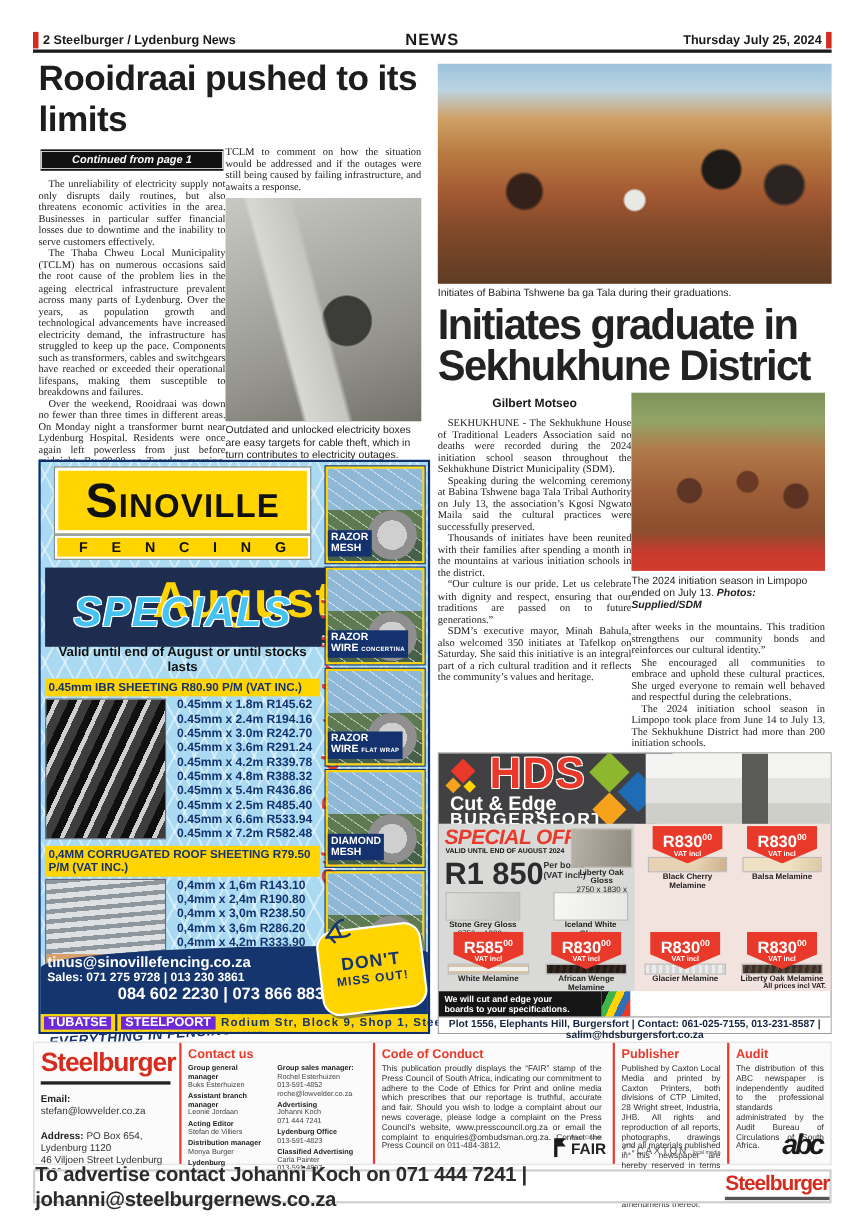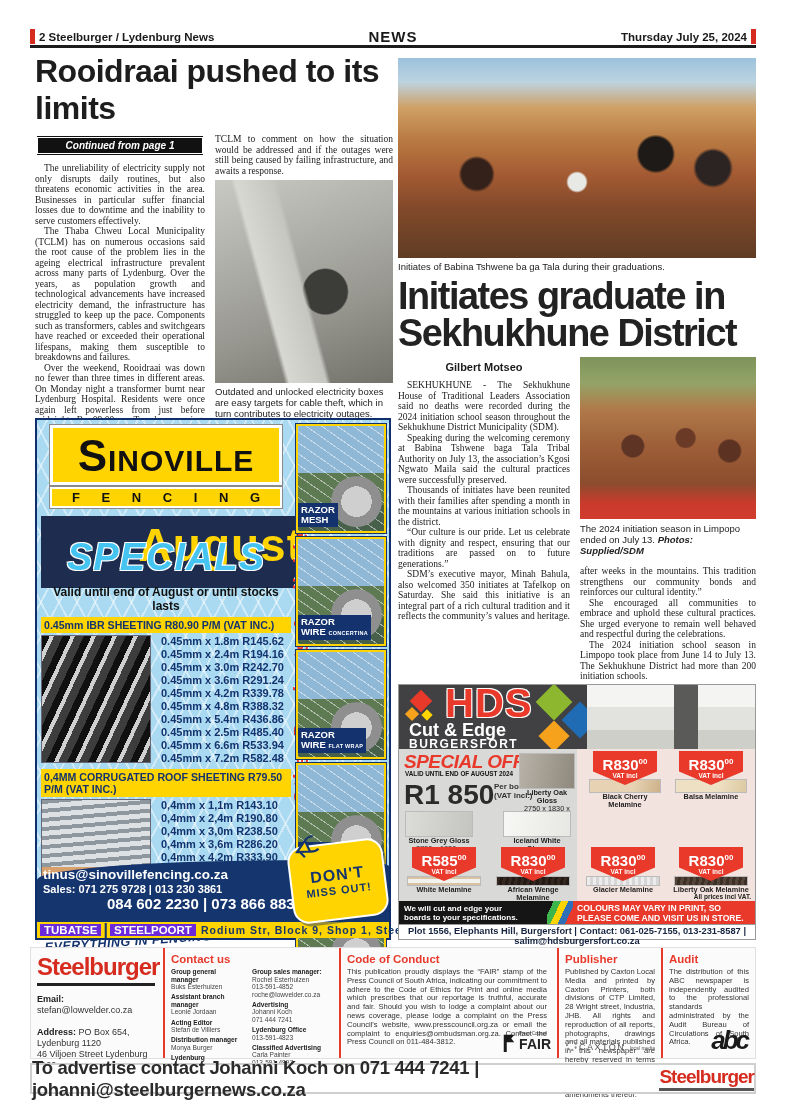--- a/index.html
+++ b/index.html
@@ -18,21 +18,21 @@
 
   
   .bodytext p { font-size:9.5px; line-height:10.5px; text-align:justify; text-indent:9px; }
   .caption { font-family:"Liberation Sans", sans-serif; font-size:9.5px; line-height:11px; color:#222; }
   .caption .credit { font-weight:bold; font-style:italic; }
 
   
   .art-left { position:absolute; left:35px; top:53px; width:358px; }
   .art-left h1 { font-family:"Liberation Sans", sans-serif; font-weight:bold; font-size:32px;
                  letter-spacing:-0.5px; color:#1d1d1d; margin-bottom:7px; }
-  .cols { display:flex; gap:10px; }
+  .cols { display:flex; }
   .colA { width:170px; } .colB { width:178px; }
   .continued { background:#111; color:#fff; font-family:"Liberation Sans", sans-serif;
                font-style:italic; font-weight:bold; font-size:10px; text-align:center;
                padding:3px 2px; border-top:1px solid #111; border-bottom:1px solid #111;
                box-shadow:0 0 0 1px #fff inset; margin:2px 2px 8px 2px; }
   .photo-ebox { width:178px; height:203px; margin:4px 0 3px 0;
       background:
         linear-gradient(75deg, rgba(220,220,214,0) 30%, #d8d8d2 32%, #c6c6c0 48%, rgba(0,0,0,0) 50%),
         radial-gradient(ellipse at 62% 55%, #3c3c38 0 14%, rgba(0,0,0,0) 15%),
         linear-gradient(160deg, #c9c9c3 0%, #aeaea8 35%, #96968f 65%, #72726a 100%); }
@@ -88,21 +88,21 @@
         linear-gradient(0deg, #d8a06a 0 20%, rgba(0,0,0,0) 20%),
         repeating-linear-gradient(175deg, #8f979e 0 4px, #dde1e4 4px 9px); }
   .sin-prices { flex:1; padding-left:10px; color:#14336e; font-weight:bold; font-size:11px; line-height:13px; }
   .sin-tag { margin:3px 0 0 4px; color:#14336e; font-weight:bold; font-style:italic; font-size:12.5px;
              letter-spacing:.5px; transform:rotate(-4deg); }
   .sin-side-text { position:absolute; left:252px; top:14px; height:470px;
       writing-mode:vertical-rl; transform:rotate(180deg); text-align:center;
       color:#e8392b; font-style:italic; font-weight:bold; font-size:21px; letter-spacing:1px;
       text-shadow:1px 1px 0 #fff; }
   .sin-prods { position:absolute; right:3px; top:4px; width:90px; display:flex; flex-direction:column; gap:4px; }
-  .sin-prod { border:2px solid #ffd400; outline:1px solid #14336e; height:109px; position:relative;
+  .sin-prod { border:2px solid #ffd400; outline:1px solid #14336e; height:88px; position:relative;
       background:
         radial-gradient(circle at 68% 72%, #cfcfcf 0 16%, #8f8f8f 16% 26%, rgba(0,0,0,0) 27%),
         repeating-linear-gradient(35deg, rgba(255,255,255,.5) 0 1px, rgba(0,0,0,0) 1px 9px),
         linear-gradient(180deg, #8fb7d6 0 45%, #5d7a52 45% 75%, #46604a 75% 100%); }
   .sin-prod-label { position:absolute; left:0; bottom:4px; background:#14336e; color:#fff;
       font-weight:bold; font-size:9.5px; line-height:10px; padding:2px 3px; }
   .sin-prod-label .ptag { font-size:5.5px; letter-spacing:.3px; }
   .sin-band { position:absolute; left:0; right:0; bottom:16px; height:62px; background:#15356e;
       border-radius:100% 30% 0 0 / 26px 8px 0 0; color:#fff; padding:7px 0 0 6px; }
   .sin-band .l1 { font-weight:bold; font-size:13.5px; }
@@ -122,21 +122,21 @@
   .megaphone { position:absolute; top:-12px; left:6px; transform:rotate(-18deg); }
 
   
   .hds { position:absolute; left:398px; top:684px; width:358px; height:256px; border:1px solid #999;
          font-family:"Liberation Sans", sans-serif; background:#fff; }
   .hds-head { position:relative; height:64px; overflow:hidden;
       background:linear-gradient(103deg, #414042 0 57%, #e9e9e7 57.5% 100%); }
   .hds-title { position:absolute; left:46px; top:-4px; color:#e8392b; font-weight:bold; font-size:40px;
       letter-spacing:1px; text-shadow:-1px -1px 0 #fff,1px -1px 0 #fff,-1px 1px 0 #fff,1px 1px 0 #fff; }
   .hds-sub1 { position:absolute; left:10px; top:35px; color:#fff; font-weight:bold; font-size:18px; }
-  .hds-sub2 { position:absolute; left:10px; top:52px; color:#fff; font-weight:bold; font-size:12px; letter-spacing:1.5px; }
+  .hds-sub2 { position:absolute; left:10px; top:52px; color:#fff; font-weight:bold; font-size:16px; letter-spacing:1.5px; }
   .dia { position:absolute; transform:rotate(45deg); }
   .hds-kitchen { position:absolute; right:0; top:0; width:168px; height:64px;
       background:
         linear-gradient(90deg, rgba(0,0,0,0) 0 52%, #5a5a58 52% 66%, rgba(0,0,0,0) 66%),
         linear-gradient(180deg, #f4f4f2 0 35%, #e2e2de 35% 70%, #cfcfca 70% 100%); }
   .hds-body { position:relative; height:152px; background:#f3e3de; }
   .hds-grayL { position:absolute; left:0; top:0; width:178px; height:100%; background:#d9d9d7; }
   .hds-offer { position:absolute; left:5px; top:2px; color:#e8392b; font-weight:bold; font-style:italic;
       font-size:19px; letter-spacing:-0.5px; }
   .hds-valid { position:absolute; left:6px; top:21px; font-weight:bold; font-size:6.3px; color:#111; }
@@ -279,21 +279,21 @@
           <div>0.45mm x 5.4m R436.86</div>
           <div>0.45mm x 2.5m R485.40</div>
           <div>0.45mm x 6.6m R533.94</div>
           <div>0.45mm x 7.2m R582.48</div>
         </div>
       </div>
       <div class="sin-bar">0,4MM CORRUGATED ROOF SHEETING R79.50 P/M (VAT INC.)</div>
       <div class="sin-row">
         <div class="thumb-corr"></div>
         <div class="sin-prices">
-          <div>0,4mm x 1,1m R143.10</div>
+          <div>0,4mm x 1,6m R143.10</div>
           <div>0,4mm x 2,4m R190.80</div>
           <div>0,4mm x 3,0m R238.50</div>
           <div>0,4mm x 3,6m R286.20</div>
           <div>0,4mm x 4,2m R333.90</div>
           <div>0,4mm x 4,8m R381.60</div>
           <div>0,4mm x 5,4m R429.30</div>
           <div>0,4mm x 6,0m R477.00</div>
           <div>0,4mm x 6,6m R524.70</div>
           <div>0,4mm x 7,2m R572.40</div>
         </div>
@@ -434,21 +434,20 @@
 
       <div class="hds-allprices">All prices incl VAT.</div>
     </div>
 
     <div class="hds-band">
       <div class="hds-band-black">
         <div>We will cut and edge  your</div>
         <div>boards to your specifications.</div>
       </div>
       <div class="hds-stripes"></div>
-      <div class="hds-band-red">COLOURS MAY VARY IN PRINT, SO PLEASE COME AND VISIT US IN STORE.</div>
     </div>
     <div class="hds-address">Plot 1556, Elephants Hill, Burgersfort | Contact: 061-025-7155, 013-231-8587 | salim@hdsburgersfort.co.za</div>
   </div>
 
   <div class="info-row">
     <div class="fi-col" style="width:132px">
       <div class="sb-logo">Steelburger</div>
       <div class="sb-rule"></div>
       <div class="small-info">
         <b>Email:</b><br>

